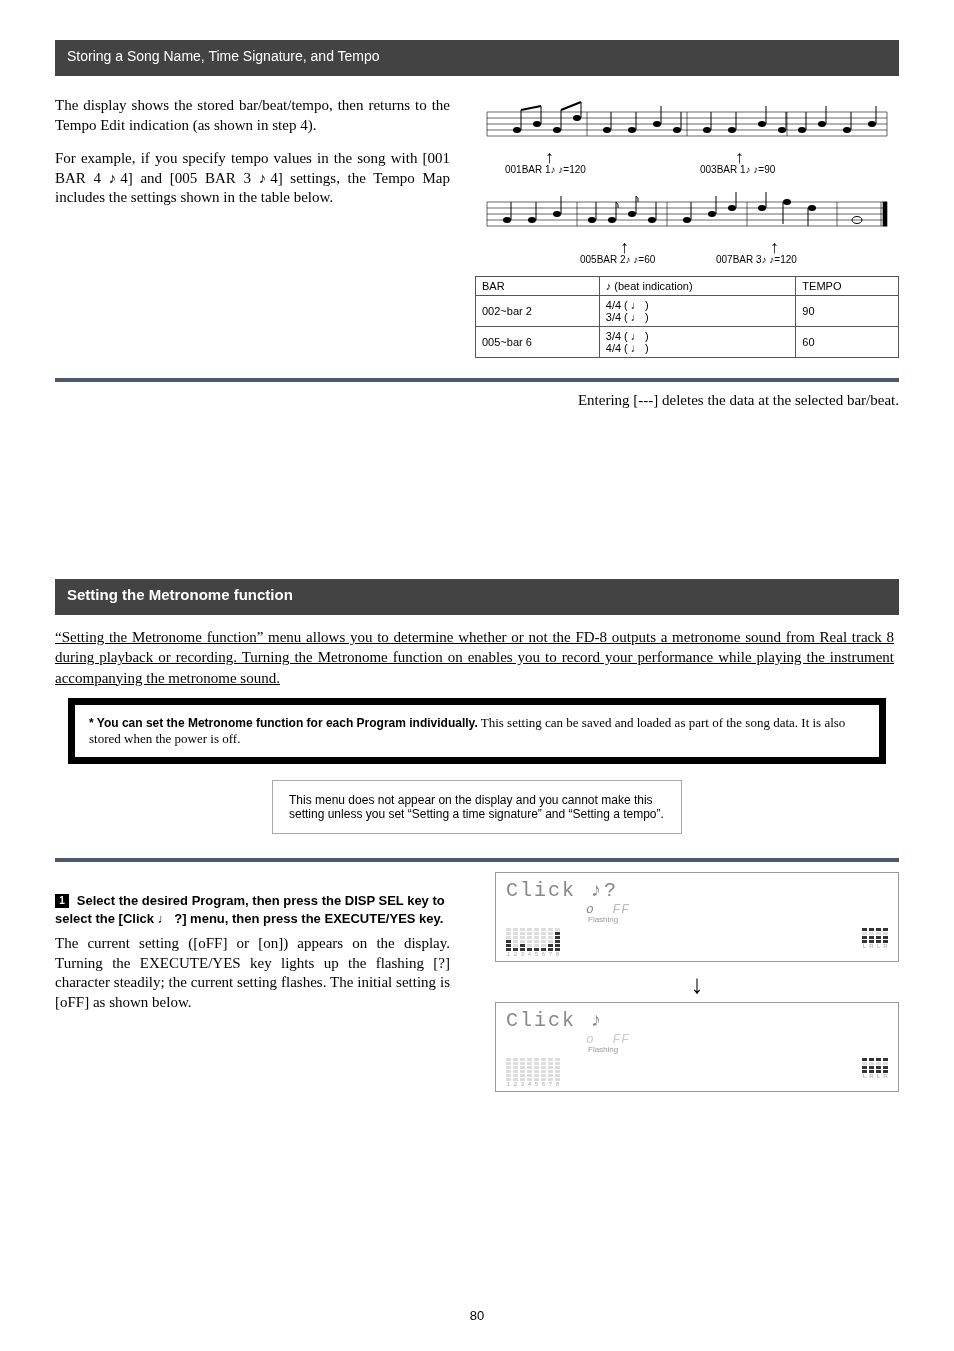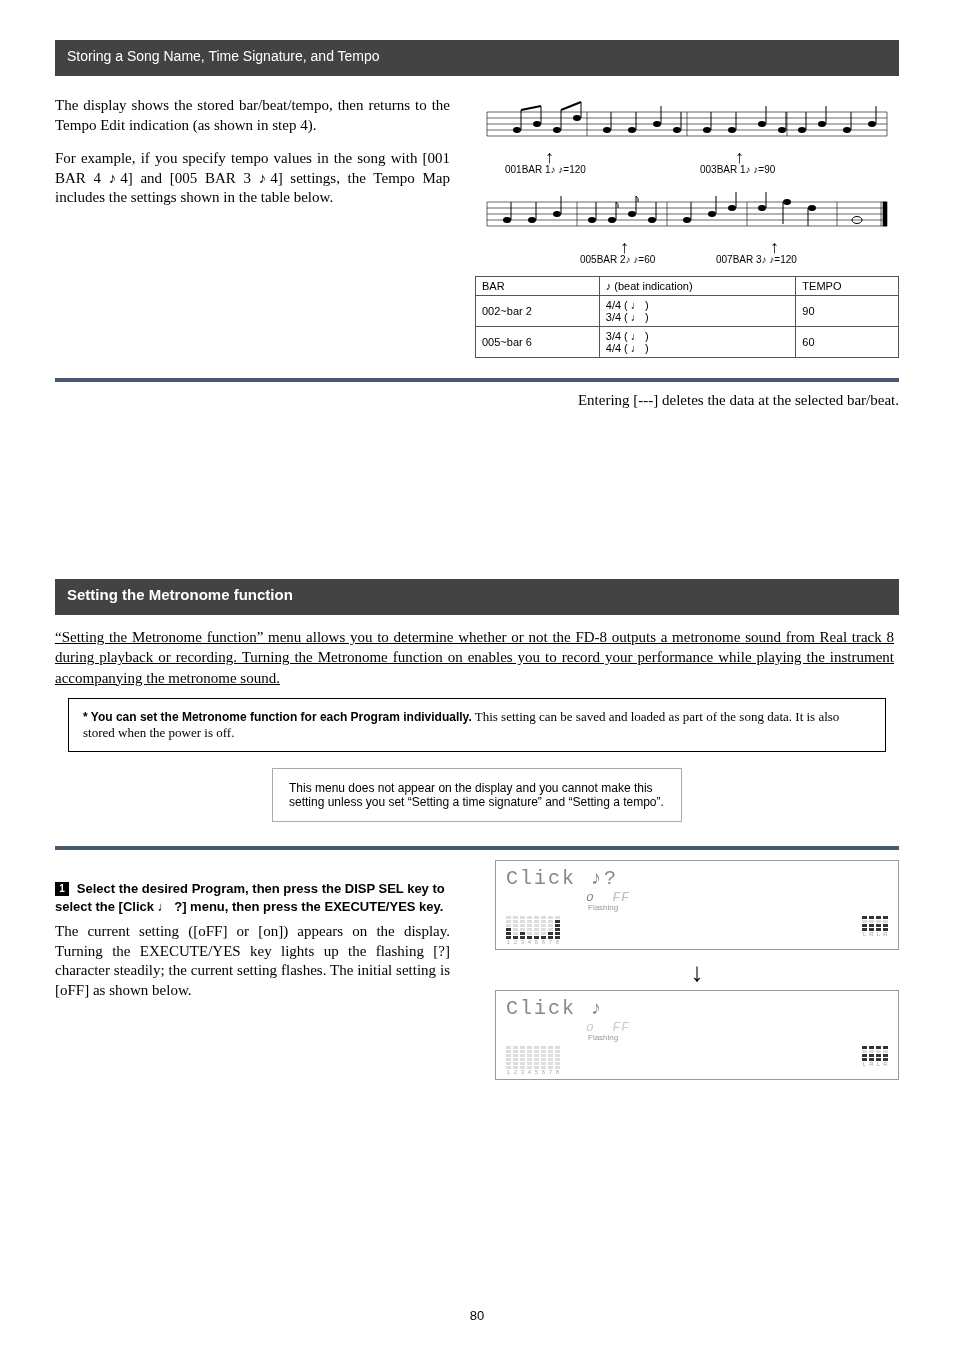--- a/index.html
+++ b/index.html
@@ -99,21 +99,21 @@
       font-family: Arial, sans-serif;
       font-weight: bold;
     }
     .body-text {
       margin: 12px 60px 0 55px;
       text-align: justify;
       line-height: 1.35;
       text-decoration: underline;
     }
     .memo-box {
-      border: 1px solid #000000;
+      border: 7px solid #000000;
       margin: 10px 68px 0 68px;
       padding: 10px 14px;
       font-size: 13px;
     }
     .memo-lead {
       font-family: Arial, sans-serif;
       font-size: 12px;
       font-weight: bold;
     }
     .lcd-box {

